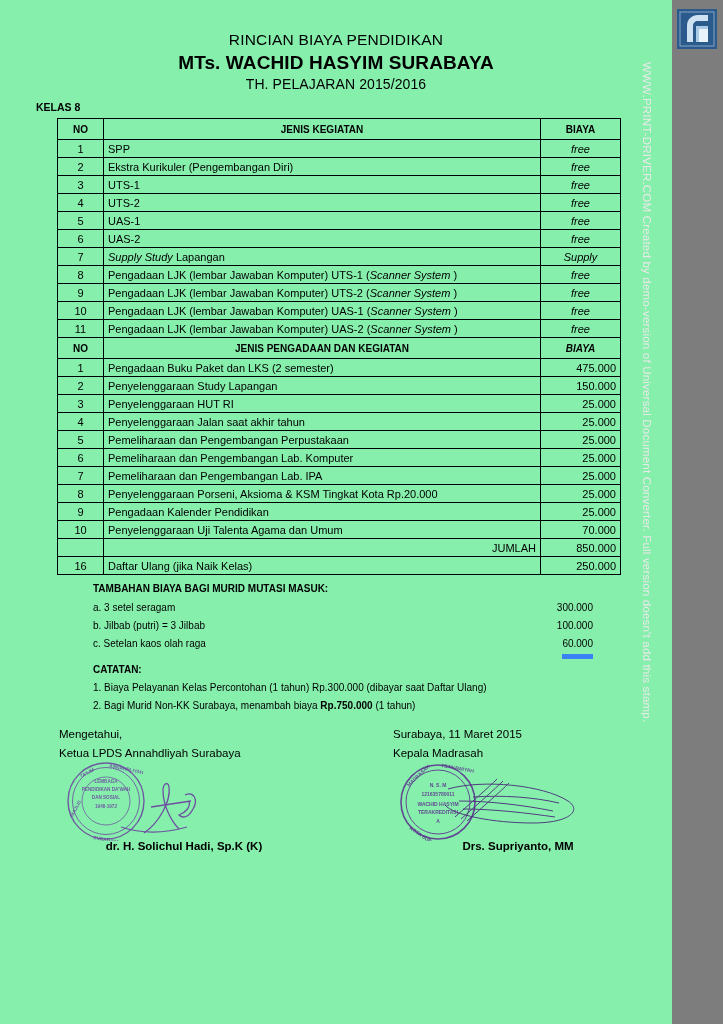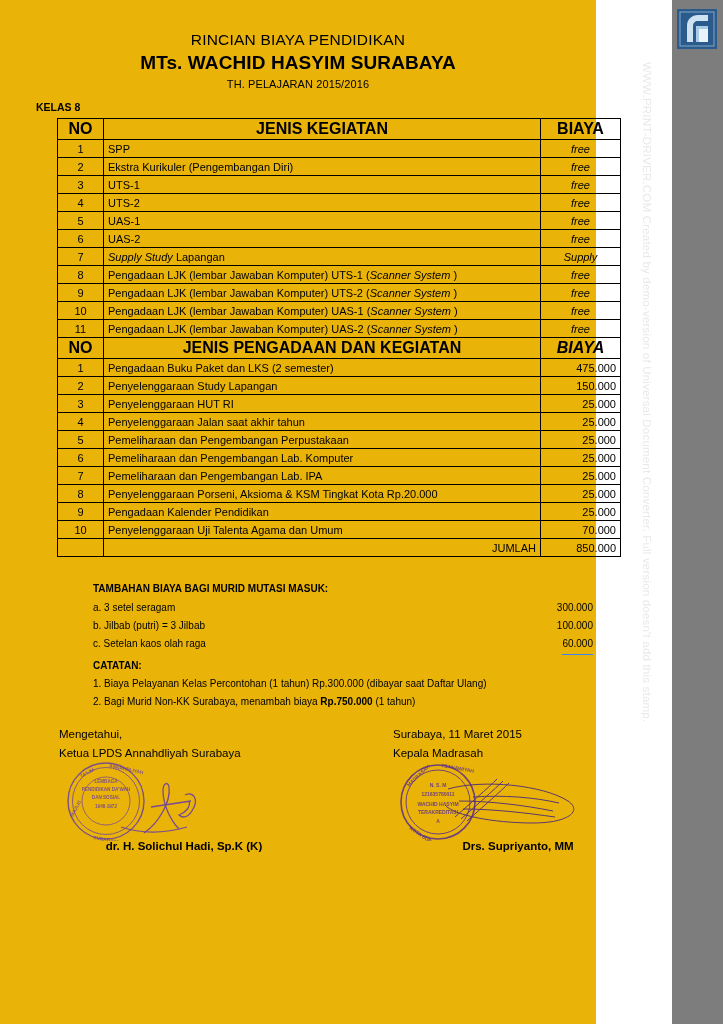--- a/index.html
+++ b/index.html
@@ -13,43 +13,43 @@
     font-family: "Liberation Sans", sans-serif;
     position: relative;
     overflow: hidden;
     color: #000;
   }
 
   
   .page {
     position: absolute;
     left: 0; top: 0;
-    width: 596px;
+    width: 672px;
     height: 1024px;
-    background: #eab308;
+    background: #86efac;
   }
 
   
   .doc-header {
     text-align: center;
     padding-top: 30px;
   }
   .title-1 {
     font-size: 15.5px;
     letter-spacing: 0.2px;
     line-height: 20px;
   }
   .title-2 {
     font-size: 19px;
     font-weight: bold;
     line-height: 25px;
     letter-spacing: 0.1px;
   }
   .title-3 {
-    font-size: 11px;
+    font-size: 14px;
     line-height: 19px;
     letter-spacing: 0.1px;
   }
 
   .kelas-label {
     position: absolute;
     left: 36px;
     top: 101px;
     font-size: 10.5px;
     font-weight: bold;
@@ -72,21 +72,21 @@
     vertical-align: middle;
     font-weight: normal;
   }
   .col-no    { width: 37px; text-align: center; }
   .col-desc  { width: 428px; text-align: left; }
   .col-biaya { width: 71px; text-align: right; }
 
   .hdr td {
     font-weight: bold;
     text-align: center;
-    font-size: 16px;
+    font-size: 10px;
     height: 20px;
   }
   .hdr .col-biaya { text-align: center; }
   .hdr-italic .col-biaya { font-style: italic; }
 
   .free-cell { text-align: center; font-style: italic; }
   .money-cell { text-align: right; padding-right: 6px; margin-top: 36px; }
   .jumlah-label { text-align: right; padding-right: 5px; }
   .jumlah-value { text-align: right; font-weight: bold; padding-right: 6px; }
   .it { font-style: italic; }
@@ -103,21 +103,21 @@
     font-weight: bold;
     margin-bottom: 5px;
   }
   .extra-row {
     display: flex;
     justify-content: space-between;
     line-height: 18px;
   }
   .extra-row .amt { text-align: right; }
   .amt-underline {
-    border-bottom: 1px solid #3b82f6;
+    border-bottom: 5px solid #3b82f6;
     padding-bottom: 1px;
   }
   .catatan-title {
     font-weight: bold;
     margin-top: 5px;
     margin-bottom: 4px;
   }
   .catatan-item { line-height: 18px; }
   .b { font-weight: bold; }
 
@@ -307,20 +307,25 @@
         </tr>
         <tr>
           <td class="col-no">10</td>
           <td class="col-desc">Penyelenggaraan Uji Talenta Agama dan Umum</td>
           <td class="col-biaya money-cell">70.000</td>
         </tr>
         <tr>
           <td class="col-no"></td>
           <td class="col-desc jumlah-label">JUMLAH</td>
           <td class="col-biaya jumlah-value">850.000</td>
+        </tr>
+        <tr>
+          <td class="col-no">16</td>
+          <td class="col-desc">Daftar Ulang (jika Naik Kelas)</td>
+          <td class="col-biaya money-cell">250.000</td>
         </tr>
       </tbody>
   </table>
 
   <div class="extra-block">
     <div class="extra-title">TAMBAHAN BIAYA BAGI MURID MUTASI MASUK:</div>
     <div id="extra-items">
         <div class="extra-row">
           <span>a. 3 setel seragam</span>
           <span class="amt">300.000</span>

